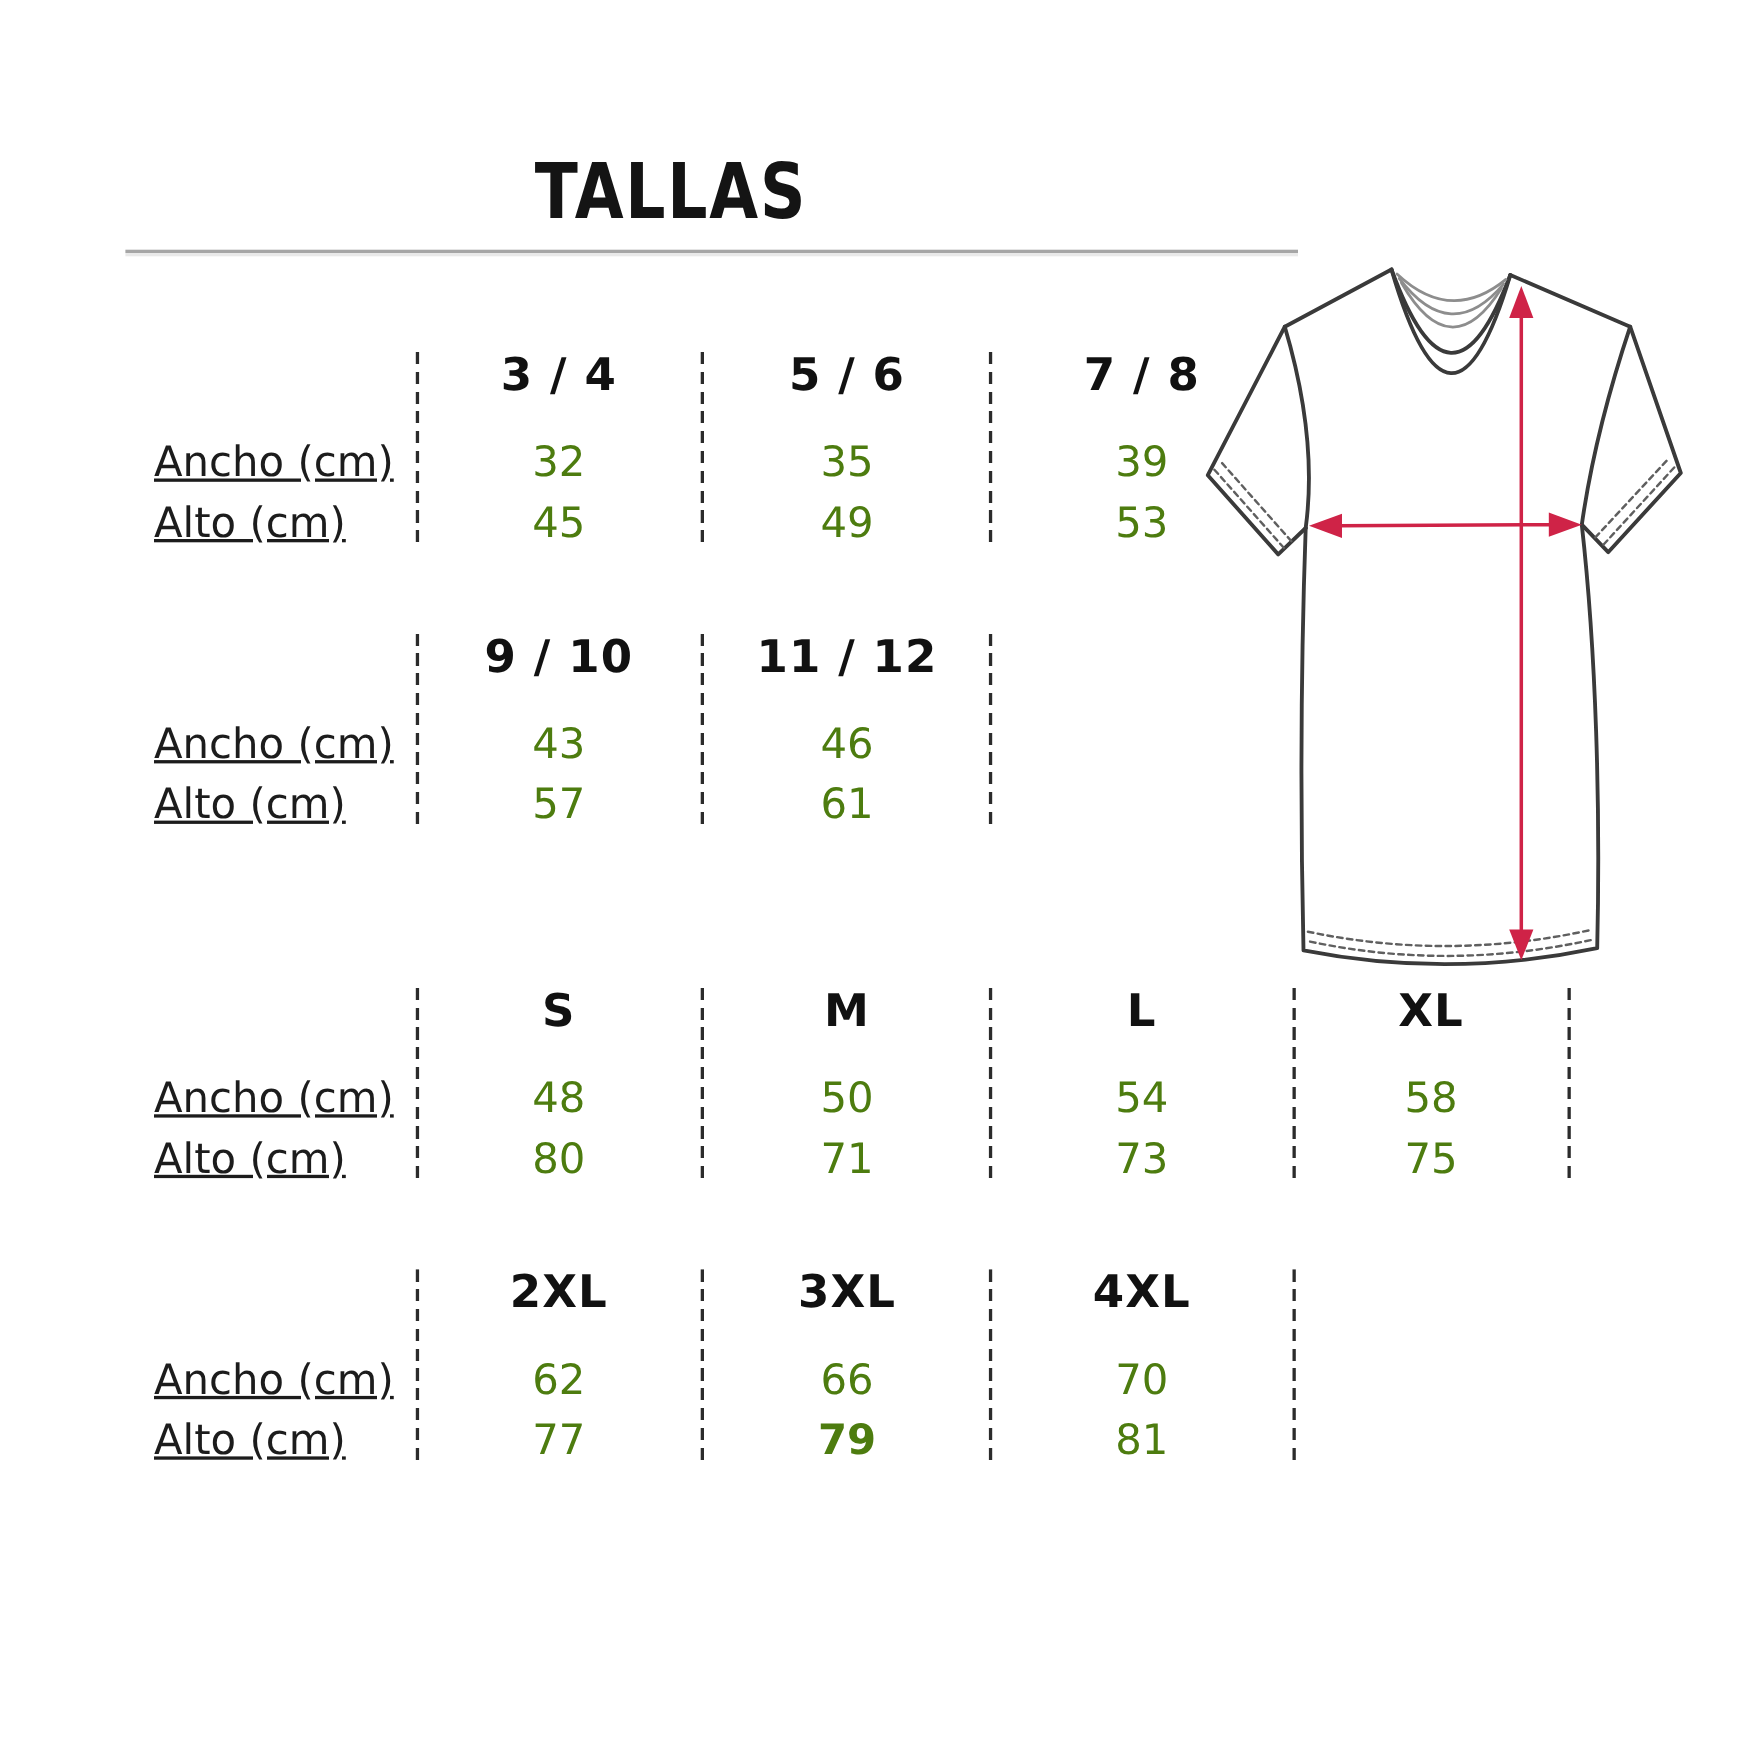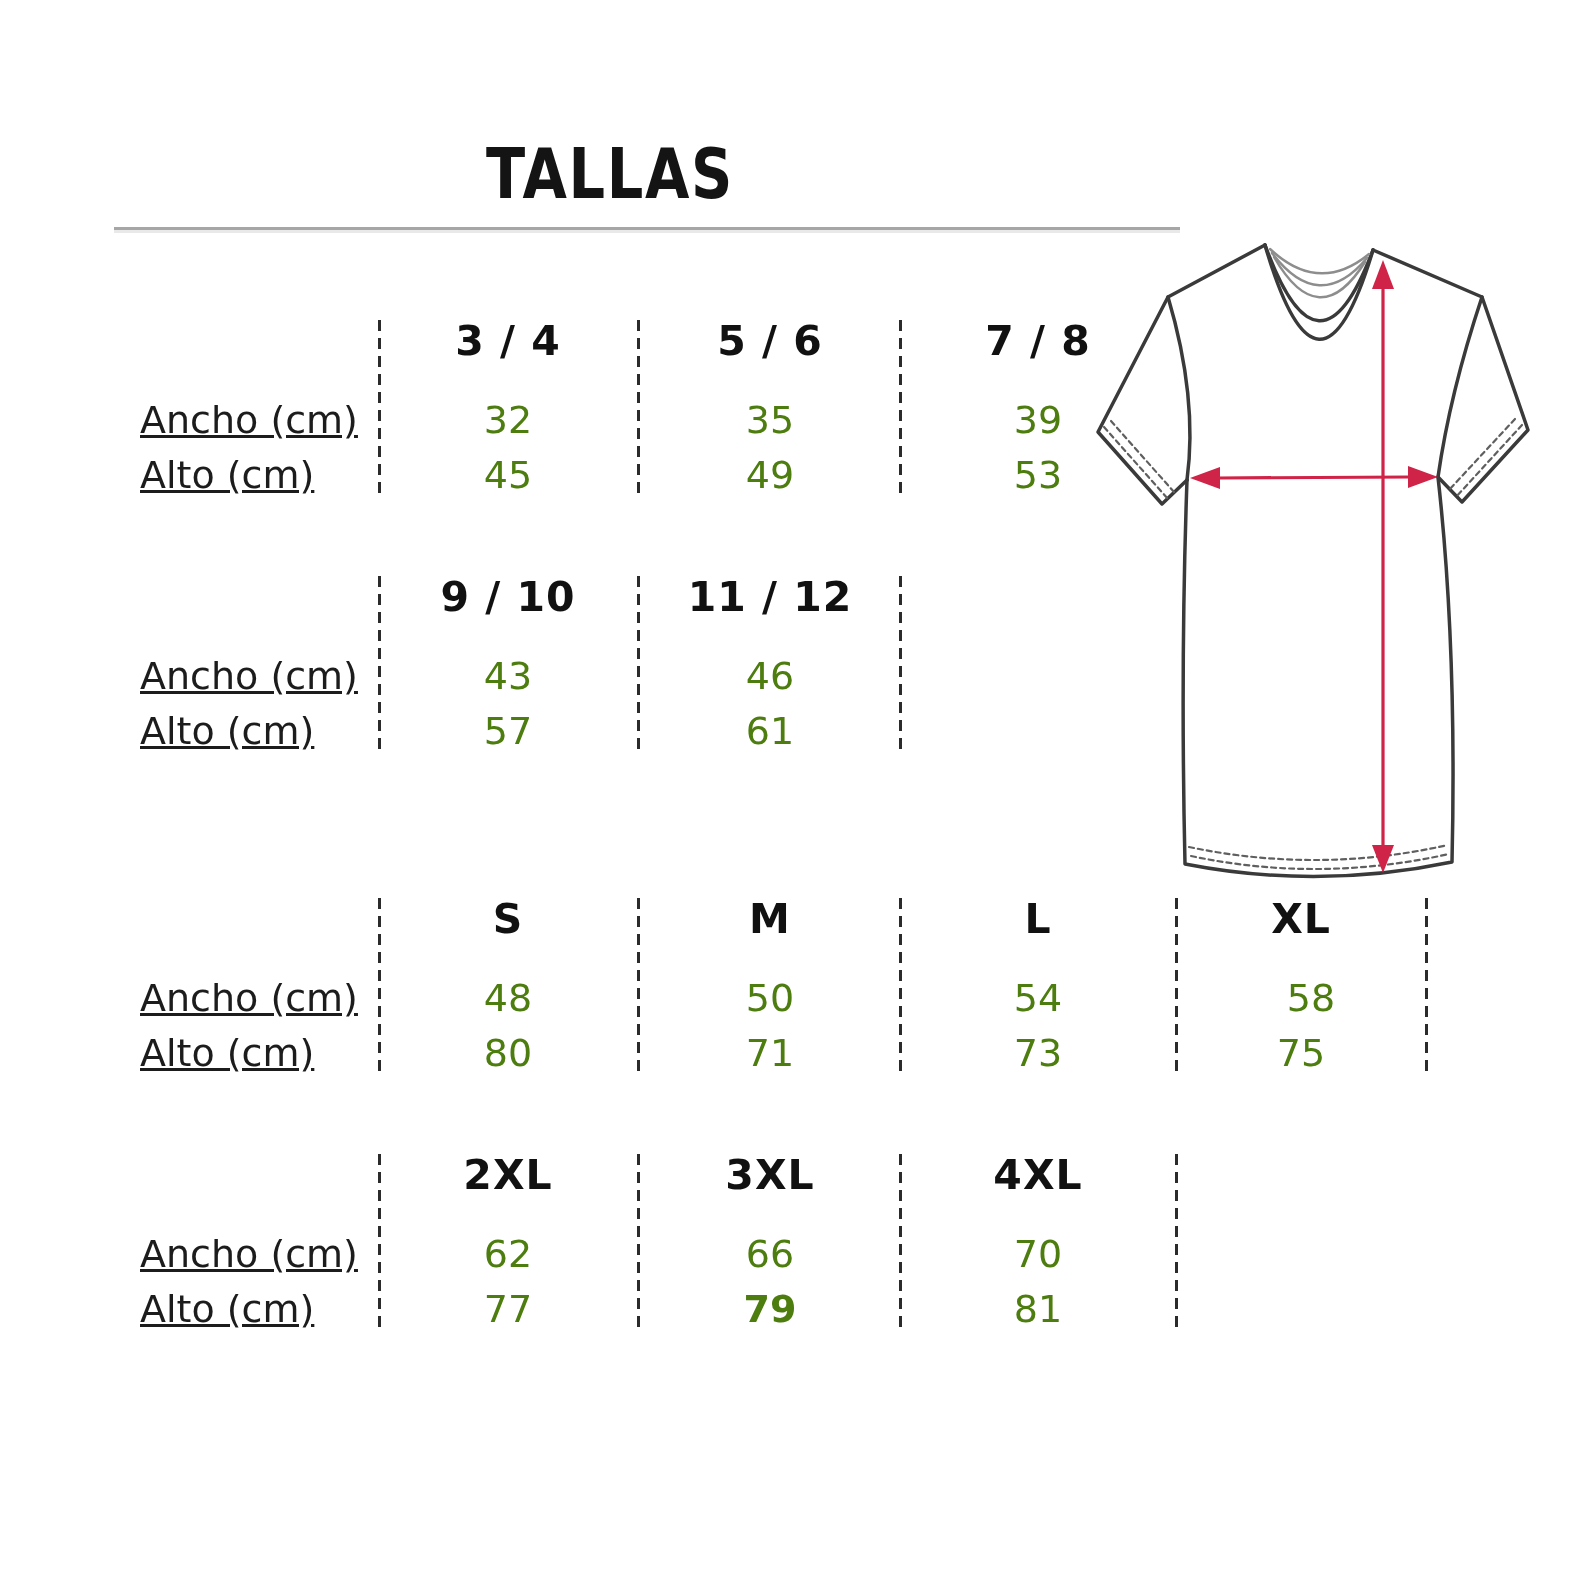--- a/index.html
+++ b/index.html
@@ -86,21 +86,21 @@
       <span class="cell head" style="left: 508px; top: 21px;">S</span>
       <span class="cell val" style="left: 508px; top: 100px;">48</span>
       <span class="cell val" style="left: 508px; top: 155px;">80</span>
       <span class="cell head" style="left: 770px; top: 21px;">M</span>
       <span class="cell val" style="left: 770px; top: 100px;">50</span>
       <span class="cell val" style="left: 770px; top: 155px;">71</span>
       <span class="cell head" style="left: 1038px; top: 21px;">L</span>
       <span class="cell val" style="left: 1038px; top: 100px;">54</span>
       <span class="cell val" style="left: 1038px; top: 155px;">73</span>
       <span class="cell head" style="left: 1301px; top: 21px;">XL</span>
-      <span class="cell val" style="left: 1301px; top: 100px; margin-left: 10px;">58</span>
+      <span class="cell val" style="left: 1301px; top: 100px;">58</span>
       <span class="cell val" style="left: 1301px; top: 155px;">75</span>
       <span class="rlabel" style="left: 140px; top: 100px;">Ancho (cm)</span>
       <span class="rlabel" style="left: 140px; top: 155px;">Alto (cm)</span>
     </section>
   <section class="size-group" style="top: 1154px;">
       <div class="dash" style="left: 378px;"></div>
       <div class="dash" style="left: 637px;"></div>
       <div class="dash" style="left: 899px;"></div>
       <div class="dash" style="left: 1175px;"></div>
       <span class="cell head" style="left: 508px; top: 21px;">2XL</span>

